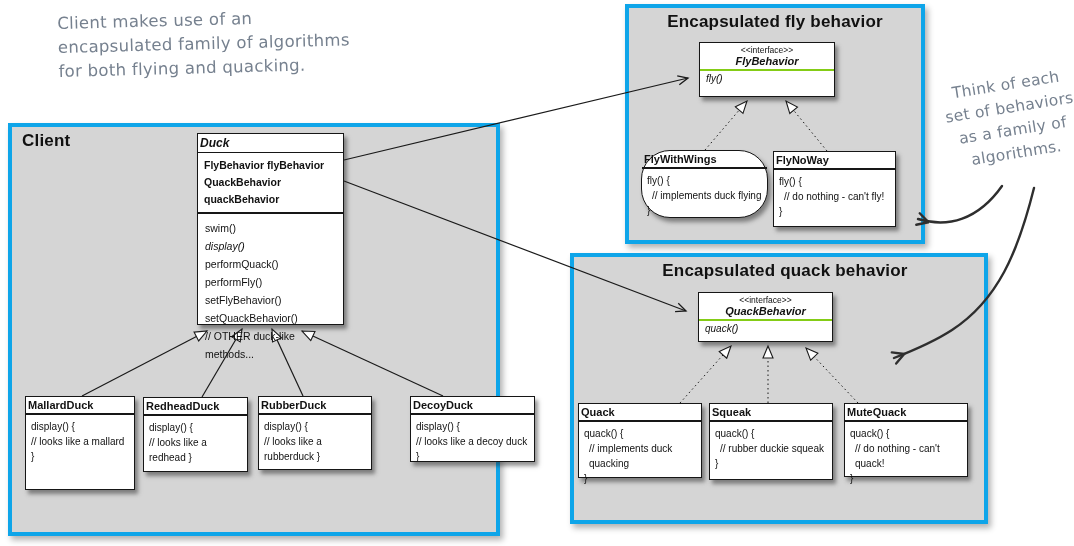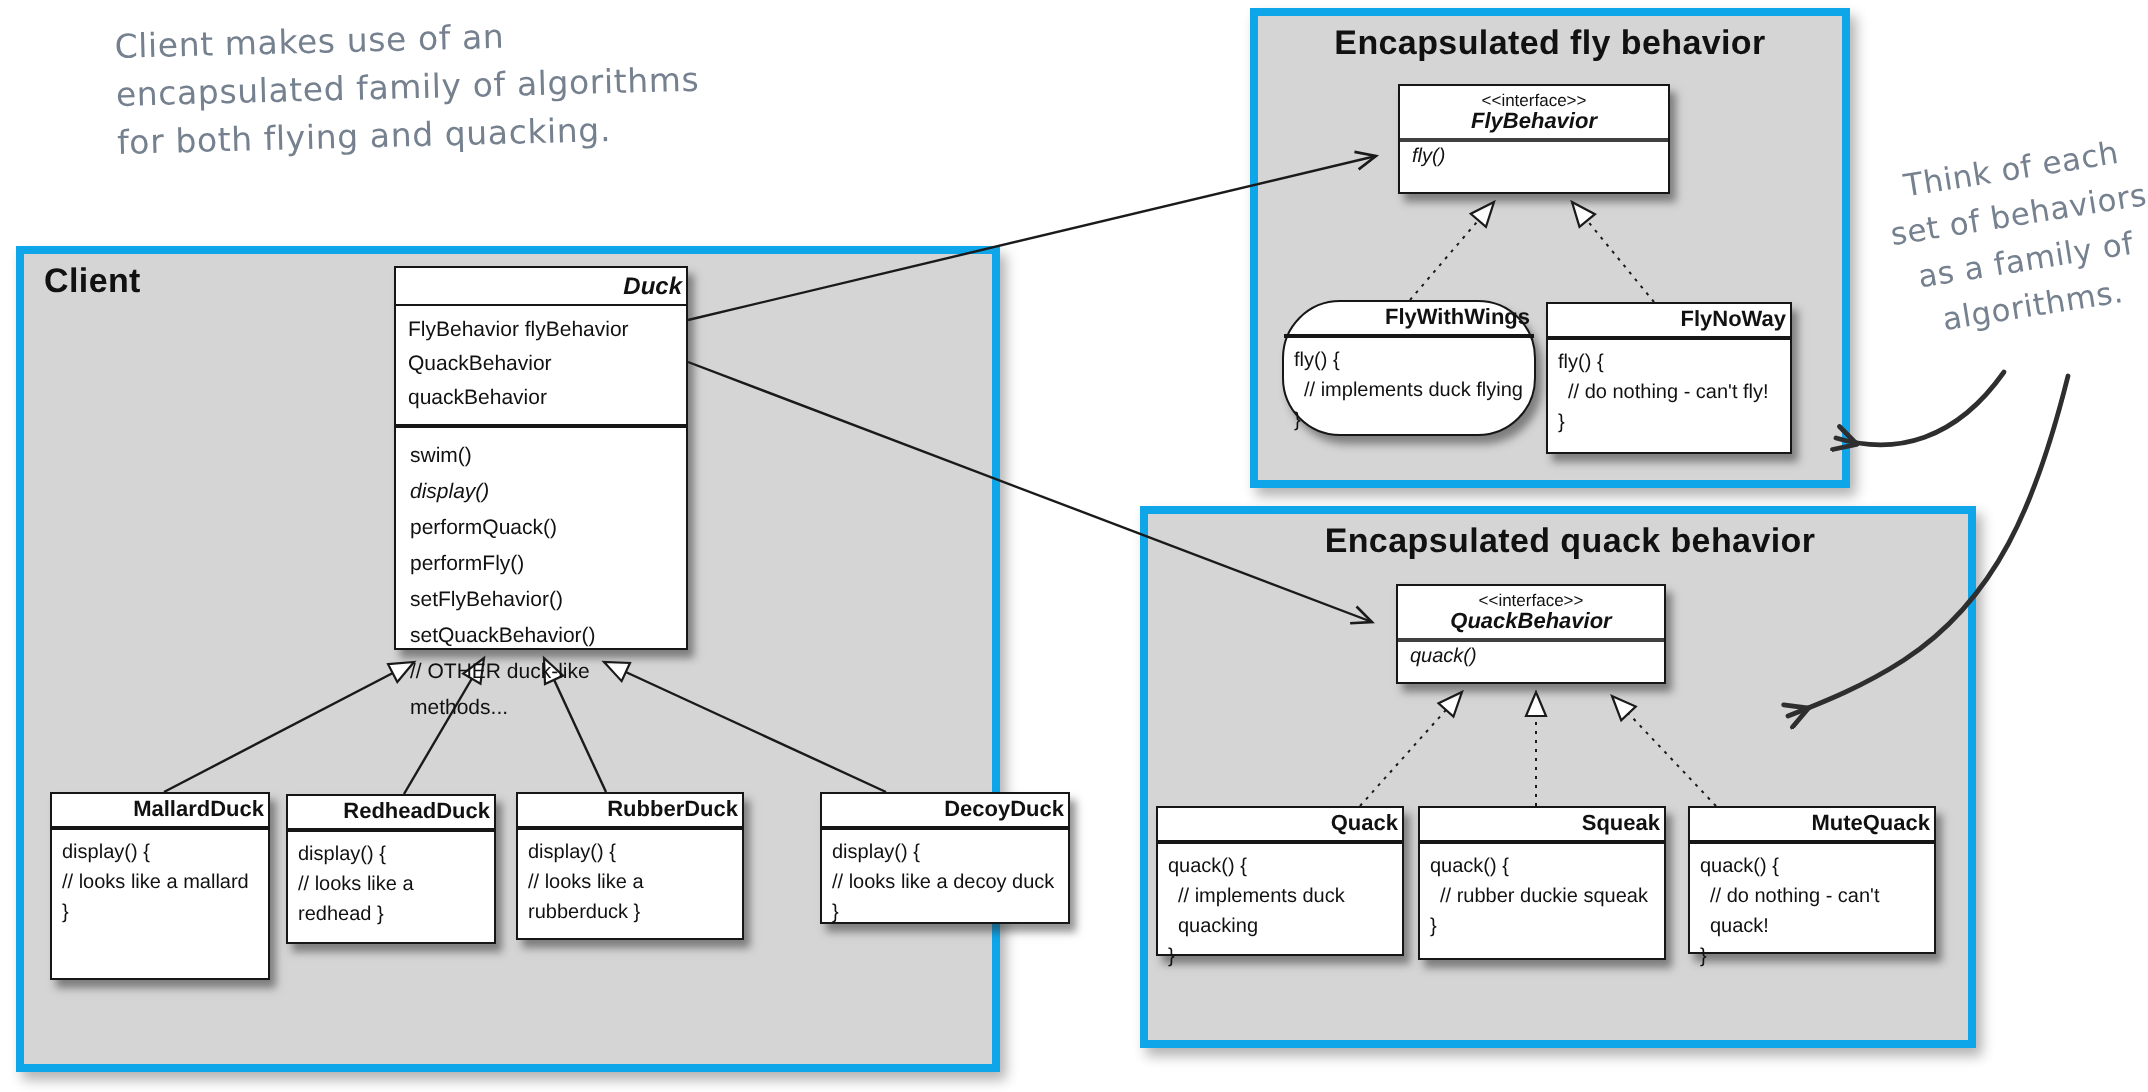--- a/index.html
+++ b/index.html
@@ -12,36 +12,36 @@
   .panel-title{font-weight:bold;font-size:17px;letter-spacing:0.2px;}
   .panel.client{left:8px;top:123px;width:492px;height:413px;}
   .panel.client .panel-title{padding:4px 0 0 10px;text-align:left;}
   .panel.fly{left:625px;top:4px;width:300px;height:240px;}
   .panel.quack{left:570px;top:253px;width:418px;height:271px;padding-left:12px;}
   .panel.fly .panel-title,.panel.quack .panel-title{text-align:center;padding-top:4px;}
 
   
   .uml{position:absolute;background:#fff;border:1.5px solid #161616;z-index:3;
        box-shadow:3px 4px 4px rgba(40,40,40,0.5);box-sizing:border-box;font-size:10px;}
-  .uml-title{font-weight:bold;font-size:11px;text-align:right;
+  .uml-title{font-weight:bold;font-size:11px;text-align:left;
              border-bottom:2px solid #161616;padding:2px 2px 2px 2px;}
   .uml-body{padding:4px 5px;line-height:16px;}
   .uml-body .indent{padding-left:5px;}
 
   
   .uml.duck{left:197px;top:133px;width:147px;height:192px;}
   .uml.duck .uml-title{font-style:italic;font-size:12px;border-bottom:1.5px solid #161616;}
   .duck-attrs{padding:4px 6px;border-bottom:2px solid #161616;}
-  .duck-attrs div{font-weight:normal;font-size:10.5px;line-height:17px;}
+  .duck-attrs div{font-weight:bold;font-size:10.5px;line-height:17px;}
   .duck-methods{padding:5px 7px;}
   .duck-methods div{font-size:10.5px;line-height:18px;}
   .italic{font-style:italic;}
 
   
-  .uml.iface .iface-head{text-align:center;border-bottom:2px solid #404040;padding:2px 0 1px 0;}
+  .uml.iface .iface-head{text-align:center;border-bottom:2px solid #84cc16;padding:2px 0 1px 0;}
   .iface-stereo{font-size:8.5px;line-height:10px;}
   .iface-name{font-size:11px;font-weight:bold;font-style:italic;line-height:13px;}
   .iface-method{font-style:italic;padding:2px 6px 4px 6px;font-size:10px;}
   .uml.flybehavior{left:699px;top:42px;width:136px;height:55px;}
   .uml.quackbehavior{left:698px;top:292px;width:135px;height:50px;}
 
   
   .uml.mallard{left:25px;top:396px;width:110px;height:94px;}
   .uml.redhead{left:143px;top:397px;width:105px;height:75px;}
   .uml.rubber{left:258px;top:396px;width:114px;height:74px;}

